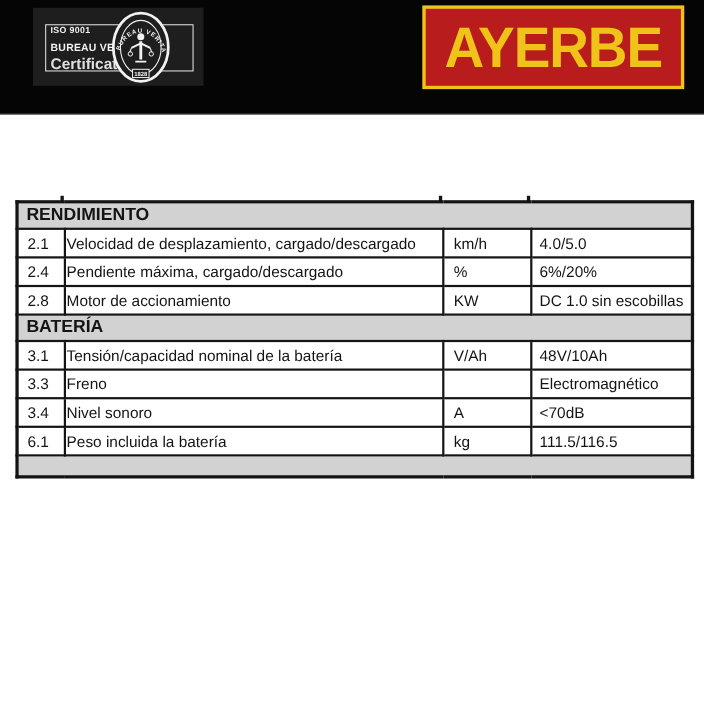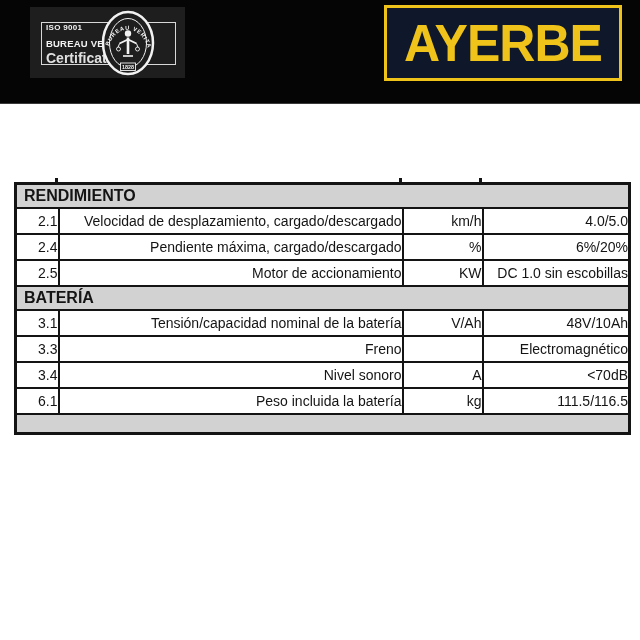--- a/index.html
+++ b/index.html
@@ -10,38 +10,38 @@
   .banner { position:absolute; left:0; top:0; width:640px; height:104px; background:#050505; border-bottom:1px solid #3a3a3a; }
 
   .bv-box { position:absolute; left:30px; top:7px; width:155px; height:71px; background:#1e1e1e; }
   .bv-frame { position:absolute; left:11px; top:15px; width:135px; height:43px; border:1px solid #d8d8d8; }
   .bv-text { position:absolute; left:16px; top:17px; color:#f2f2f2; line-height:1; }
   .bv-iso { font-size:8px; font-weight:bold; letter-spacing:0.3px; }
   .bv-org { font-size:9.5px; font-weight:bold; margin-top:7px; letter-spacing:0.2px; }
   .bv-sub { font-size:14px; font-weight:bold; margin-top:2px; color:#e0e0e0; }
   .bv-seal { position:absolute; left:66px; top:1px; }
 
-  .brand-box { position:absolute; right:18px; top:5px; width:238px; height:76px; border:3px solid #efc319; background:#0f172a; display:flex; align-items:center; justify-content:center; }
+  .brand-box { position:absolute; right:18px; top:5px; width:238px; height:76px; border:3px solid #efc319; background:#b91c1c; display:flex; align-items:center; justify-content:center; }
   .brand-text { color:#efc319; font-size:50px; font-weight:bold; letter-spacing:-1px; transform:scaleY(1.04); }
 
   
   .stub { position:absolute; top:178px; width:3px; height:6px; background:#141414; }
   .stub.s1 { left:55px; } .stub.s2 { left:399px; } .stub.s3 { left:479px; }
 
   .table-wrap { position:absolute; left:14px; top:182px; width:614px; }
   table { width:100%; border-collapse:collapse; border:3px solid #141414; table-layout:fixed; }
   col.c-num  { width:43px; }
   col.c-desc { width:344px; }
   col.c-unit { width:80px; }
   col.c-val  { width:147px; }
   td { border:2px solid #141414; font-size:14px; color:#141414; vertical-align:middle; overflow:hidden; white-space:nowrap; }
-  tr.row td { height:26px;text-align:right; }
+  tr.row td { height:26px; }
   tr.section td { height:24px; background:#d2d2d2; font-size:16px; font-weight:bold; padding-left:7px; }
   td.num  { padding-left:8px; }
-  td.desc { padding-left:12px; }
+  td.desc { padding-left:1px; }
   td.unit { padding-left:9px; }
   td.val  { padding-left:7px; }
   tr.strip td { height:20px; background:#d2d2d2; }
 </style>
 </head>
 <body>
 
 <div id="page">
 
   <div class="banner">
@@ -104,21 +104,21 @@
           <td class="unit">km/h</td>
           <td class="val">4.0/5.0</td>
         </tr>
         <tr class="row">
           <td class="num">2.4</td>
           <td class="desc">Pendiente máxima, cargado/descargado</td>
           <td class="unit">%</td>
           <td class="val">6%/20%</td>
         </tr>
         <tr class="row">
-          <td class="num">2.5</td>
+          <td class="num">2.8</td>
           <td class="desc">Motor de accionamiento</td>
           <td class="unit">KW</td>
           <td class="val">DC 1.0 sin escobillas</td>
         </tr>
 
         <tr class="section">
           <td colspan="4">BATERÍA</td>
         </tr>
 
         <tr class="row">

